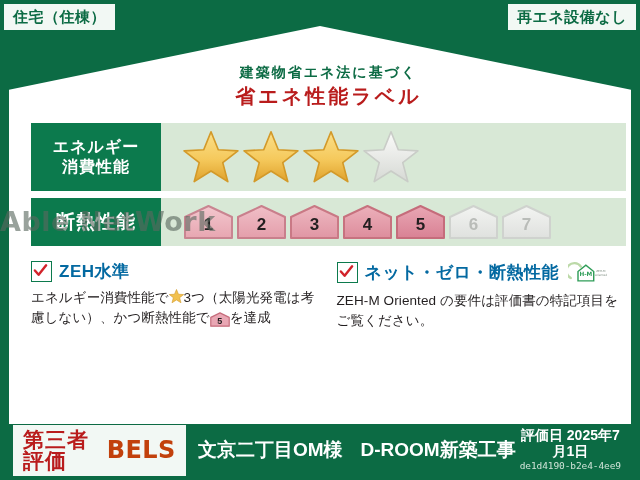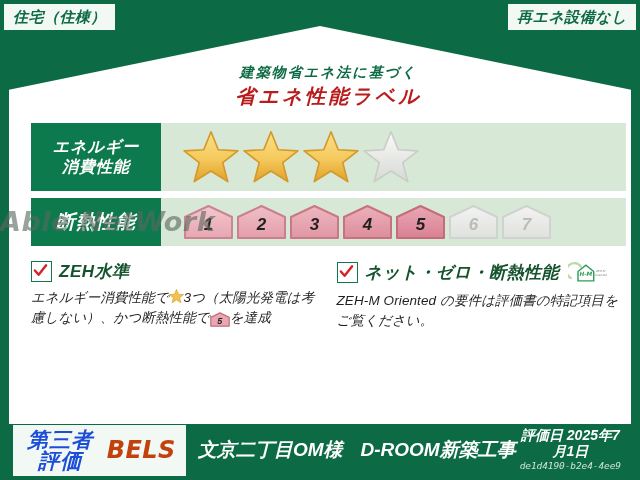--- a/index.html
+++ b/index.html
@@ -6,21 +6,20 @@
   body{
     width:640px;height:480px;overflow:hidden;
     font-family:"Liberation Sans","DejaVu Sans",sans-serif;
     background:#0c6b44;
   }
   .label-root{
     position:relative;width:640px;height:476px;
     background:#0c6b44;
     box-sizing:border-box;
     overflow:hidden;
-    font-style:italic;
   }
   
   .corner-tag{
     position:absolute;top:4px;
     background:#f2f8f4;
     color:#0c6b44;
     font-weight:bold;
     font-size:15px;
     letter-spacing:.5px;
     padding:5px 9px 6px 9px;
@@ -134,21 +133,21 @@
     display:flex;align-items:center;gap:7px;margin-bottom:5px;
   }
   .chk{
     width:19px;height:19px;flex:0 0 19px;
     border:1.6px solid #0c7a4d;
     background:#fff;
     position:relative;
   }
   .chk svg{position:absolute;left:1px;top:1px;width:15px;height:15px;}
   .note-title{
-    color:#14532d;font-weight:bold;font-size:17px;letter-spacing:.5px;
+    color:#0369a1;font-weight:bold;font-size:17px;letter-spacing:.5px;
     white-space:nowrap;
   }
   .zeh-logo{
     width:40px;height:26px;flex:0 0 40px;margin-left:2px;
   }
   .zeh-logo svg{display:block;width:100%;height:100%;}
   .note-body{
     font-size:13.5px;color:#231f20;line-height:1.5;letter-spacing:.1px;
   }
   .inline-star{
@@ -170,23 +169,22 @@
     z-index:5;
     display:flex;align-items:center;
   }
   .bels-tag{
     background:#f2f8f4;
     display:flex;align-items:center;gap:9px;
     padding:4px 10px 5px 10px;
     margin-left:4px;
   }
   .bels-jp{
-    color:#1d4ed8;font-weight:bold;font-size:21px;letter-spacing:1px;
+    color:#b91c1c;font-weight:bold;font-size:21px;letter-spacing:1px;
     line-height:1;
-    text-align:center;
   }
   .bels-en{
     color:#c2410c;font-weight:bold;font-size:24px;letter-spacing:.5px;
     line-height:1;font-family:"DejaVu Sans",sans-serif;
   }
   .footer-names{
     display:flex;align-items:baseline;gap:18px;
     color:#ffffff;font-size:19px;font-weight:bold;
     margin-left:12px;white-space:nowrap;
   }

